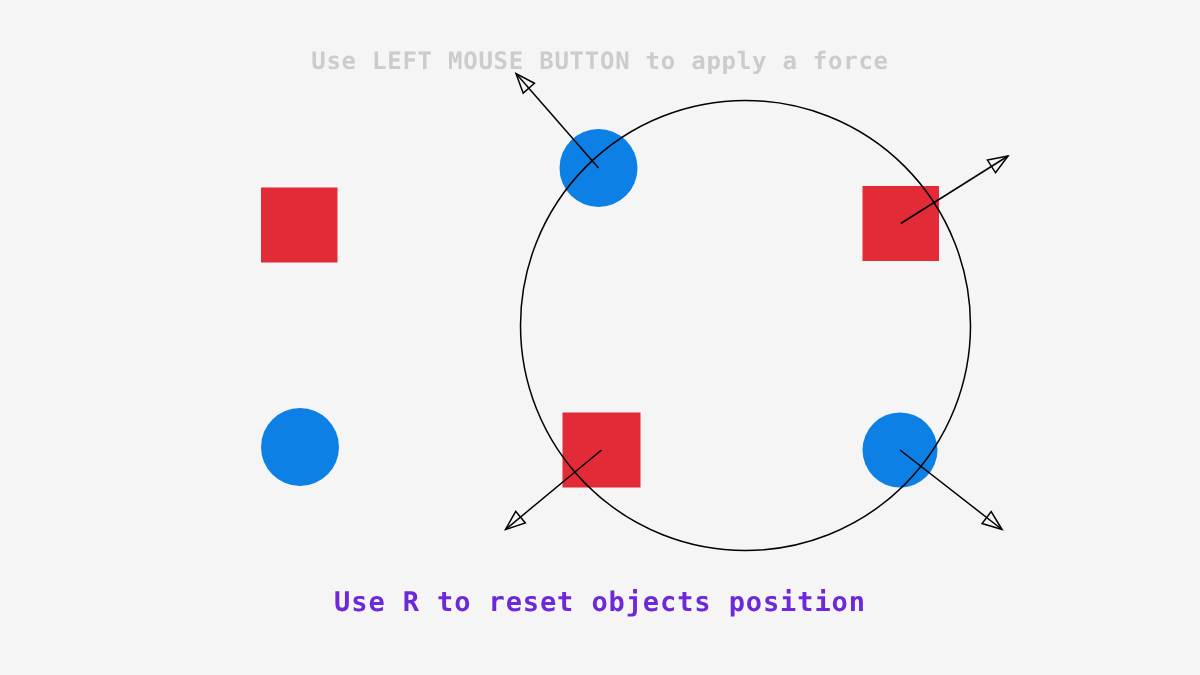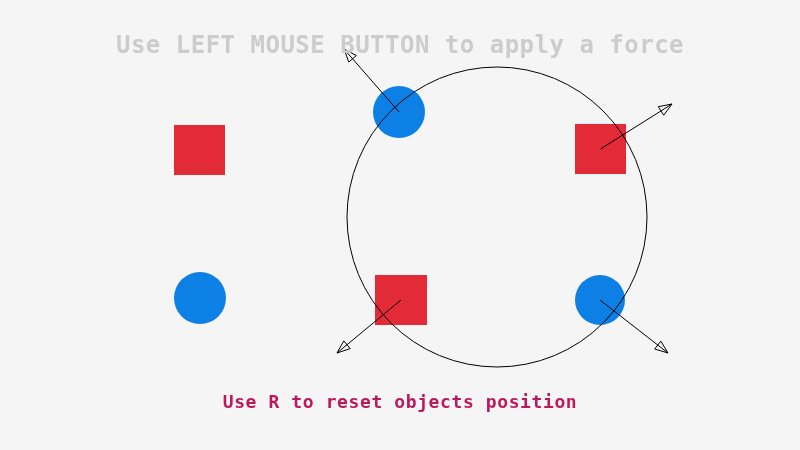--- a/index.html
+++ b/index.html
@@ -2,21 +2,21 @@
 <html><head>
 <meta charset="utf-8">
 <style>
   html,body{margin:0;padding:0;}
   body{width:800px;height:450px;overflow:hidden;font-family:"DejaVu Sans Mono",monospace;}
   #stage{position:relative;width:800px;height:450px;}
   .instruction{
     position:absolute;left:0;right:0;text-align:center;
     font-weight:bold;white-space:pre;user-select:none;
   }
-  #instruction-top{top:31px;font-size:24px;letter-spacing:0.5px;}
+  #instruction-top{top:31px;font-size:16px;letter-spacing:0.5px;}
   #instruction-bottom{top:391px;font-size:18px;letter-spacing:0.6px;}
   #scene{position:absolute;left:0;top:0;}
 </style>
 </head>
 <body style="background: rgb(245, 245, 245);">
 
 <div id="stage">
   <svg id="scene" width="800" height="450" viewBox="0 0 800 450">
       <rect x="174" y="125" width="51" height="50" fill="#e32a37"></rect>
       <circle cx="200" cy="298" r="26" fill="#0d80e6"></circle>
@@ -28,14 +28,14 @@
       <line x1="399" y1="112" x2="344" y2="49" stroke="#000000" stroke-width="1"></line>
       <polygon points="344.0,49.0 348.8,62.1 356.3,55.5" fill="none" stroke="#000000" stroke-width="1"></polygon>
       <line x1="600.5" y1="149" x2="672" y2="104" stroke="#000000" stroke-width="1"></line>
       <polygon points="672.0,104.0 658.3,106.7 663.7,115.2" fill="none" stroke="#000000" stroke-width="1"></polygon>
       <line x1="401" y1="300" x2="337" y2="353" stroke="#000000" stroke-width="1"></line>
       <polygon points="337.0,353.0 350.2,348.6 343.8,340.9" fill="none" stroke="#000000" stroke-width="1"></polygon>
       <line x1="600" y1="300" x2="668" y2="353" stroke="#000000" stroke-width="1"></line>
       <polygon points="668.0,353.0 660.8,341.1 654.7,349.0" fill="none" stroke="#000000" stroke-width="1"></polygon>
     </svg>
   <div id="instruction-top" class="instruction" style="color: rgb(204, 204, 204);">Use LEFT MOUSE BUTTON to apply a force</div>
-  <div id="instruction-bottom" class="instruction" style="color: #be185d;">Use R to reset objects position</div>
+  <div id="instruction-bottom" class="instruction" style="color: #6d28d9;">Use R to reset objects position</div>
 </div>
 
 </body></html>

